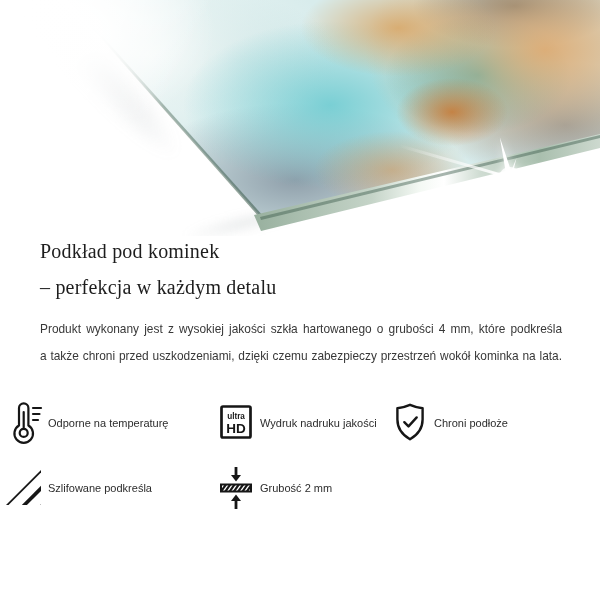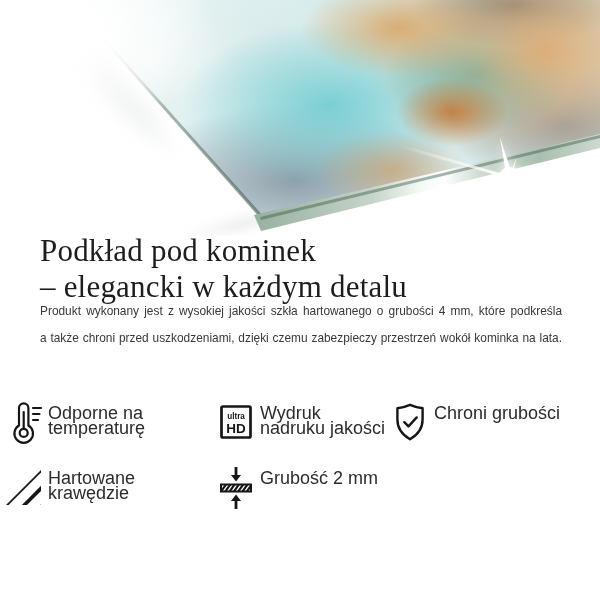--- a/index.html
+++ b/index.html
@@ -46,33 +46,33 @@
       linear-gradient(116deg,#ffffff 4%,rgba(255,255,255,0.8) 12%,rgba(255,255,255,0) 30%),
       radial-gradient(230px 150px at 55px 30px,rgba(255,255,255,0.95) 20%,rgba(255,255,255,0) 70%);}
   .sparkle-ray{position:absolute;left:395px;top:176px;width:230px;height:3px;
     transform:rotate(16deg);
     background:linear-gradient(to right,rgba(255,255,255,0),rgba(255,255,255,0.95) 45%,#fff 50%,rgba(255,255,255,0.95) 55%,rgba(255,255,255,0));}
   .sparkle{position:absolute;left:465px;top:133px;width:90px;height:90px;
     filter:drop-shadow(0 0 5px rgba(255,255,255,0.95));}
 
   
   .heading{position:absolute;left:40px;top:233px;width:530px;
-    font-family:"Liberation Serif","DejaVu Serif",serif;font-size:31px;line-height:36px;
+    font-family:"Liberation Serif","DejaVu Serif",serif;font-size:20px;line-height:36px;
     color:#1d1d1d;letter-spacing:0.2px;}
-  .description{position:absolute;left:40px;top:298px;width:522px;
+  .description{position:absolute;left:40px;top:316px;width:522px;
     font-size:11.9px;line-height:27px;color:#383838;}
   .desc-line{white-space:nowrap;text-align:justify;text-align-last:justify;}
 
   
   .features{position:absolute;left:0;top:399px;width:600px;display:grid;
     grid-template-columns:212px 174px 214px;row-gap:17px;}
   .feature{display:flex;align-items:flex-start;}
   .icon-box{width:48px;height:48px;display:flex;align-items:center;justify-content:center;}
   .icon-box svg{width:48px;height:48px;}
-  .feature-label{margin-top:7px;font-size:18px;line-height:15px;color:#2c2c2c;}
+  .feature-label{margin-top:17px;font-size:11px;line-height:15px;color:#2c2c2c;}
   .stroke-ic{fill:none;stroke:#161616;stroke-width:2.2;stroke-linecap:round;stroke-linejoin:round;}
 </style>
 </head>
 <body>
 
 <div class="stage">
 
   <div class="hero">
     <div class="corner-shadow"></div>
     <div class="corner-shadow2"></div>
@@ -86,21 +86,21 @@
       <g transform="rotate(-14 45 45)">
         <circle cx="45" cy="45" r="11" fill="#ffffff" opacity="0.85"></circle>
         <path d="M45 3 L48 42 L87 45 L48 48 L45 87 L42 48 L3 45 L42 42 Z" fill="#ffffff"></path>
         <path transform="rotate(32 45 45) translate(22.5 22.5) scale(0.5)" d="M45 3 L48 42 L87 45 L48 48 L45 87 L42 48 L3 45 L42 42 Z" fill="#ffffff" opacity="0.9"></path>
       </g>
     </svg>
   </div>
 
   <div class="heading">
     <div>Podkład pod kominek</div>
-    <div>– elegancki w każdym detalu</div>
+    <div>– perfekcja w każdym detalu</div>
   </div>
 
   <div class="description">
     <div class="desc-line">Produkt wykonany jest z wysokiej jakości szkła hartowanego o grubości 4 mm, które podkreśla</div>
     <div class="desc-line">a także chroni przed uszkodzeniami, dzięki czemu zabezpieczy przestrzeń wokół kominka na lata.</div>
   </div>
 
   <div class="features">
 
     <div class="feature">
@@ -128,42 +128,42 @@
       <div class="feature-label">Wydruk nadruku jakości</div>
     </div>
 
     <div class="feature">
       <div class="icon-box">
         <svg viewBox="0 0 48 48">
           <path class="stroke-ic" style="stroke-width:2.4" d="M24 5.8 c3.9 1.7 8.3 2.9 12.6 3.4 v11.2 c0 9.3 -5.2 15.5 -12.6 19.8 c-7.4 -4.3 -12.6 -10.5 -12.6 -19.8 V9.2 C15.7 8.7 20.1 7.5 24 5.8 Z"></path>
           <path class="stroke-ic" style="stroke-width:2.4" d="M18.3 23.2 l4.2 4.2 l8.2 -9"></path>
         </svg>
       </div>
-      <div class="feature-label">Chroni grubości</div>
+      <div class="feature-label">Chroni podłoże</div>
     </div>
 
 
     <div class="feature">
       <div class="icon-box">
         <svg viewBox="0 0 48 48">
           <defs>
               <clipPath id="triClip">
                 <path d="M6 41 L41 6 L41 41 Z"></path>
               </clipPath>
             </defs>
           <g clip-path="url(#triClip)" stroke="#161616" stroke-width="3.6">
             <line x1="6" y1="41" x2="41" y2="6"></line>
             <line x1="15.2" y1="50.2" x2="50.2" y2="15.2"></line>
             <line x1="24.4" y1="59.4" x2="59.4" y2="24.4"></line>
             <line x1="33.6" y1="68.6" x2="68.6" y2="33.6"></line>
             <line x1="42.8" y1="77.8" x2="77.8" y2="42.8"></line>
           </g>
         </svg>
       </div>
-      <div class="feature-label">Hartowane krawędzie</div>
+      <div class="feature-label">Szlifowane podkreśla</div>
     </div>
 
     <div class="feature">
       <div class="icon-box">
         <svg viewBox="0 0 48 48">
           <defs>
               <clipPath id="barClip">
                 <rect x="9" y="20.5" width="30" height="7"></rect>
               </clipPath>
             </defs>

